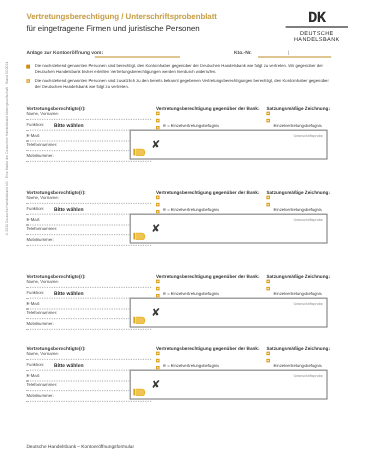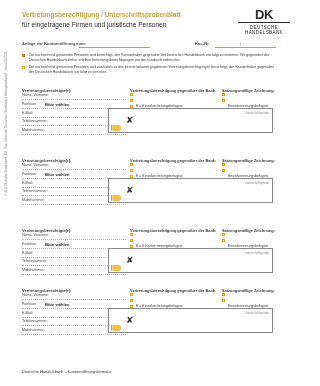--- a/index.html
+++ b/index.html
@@ -45,21 +45,21 @@
     white-space: nowrap;
   }
 
   .logo {
     position: absolute;
     right: 2px; top: 8px;
     width: 64px;
     text-align: center;
   }
   .logo-mark {
-    font-family: Liberation Sans, sans-serif;
+    font-family: Liberation Mono, monospace;
     font-size: 13px;
     font-weight: bold;
     letter-spacing: -0.5px;
     color: #2b2b2b;
     line-height: 13px;
   }
   .logo-rule {
     border-top: 1.1px solid #2b2b2b;
     margin: 1px 6px 1.5px 6px;
   }

